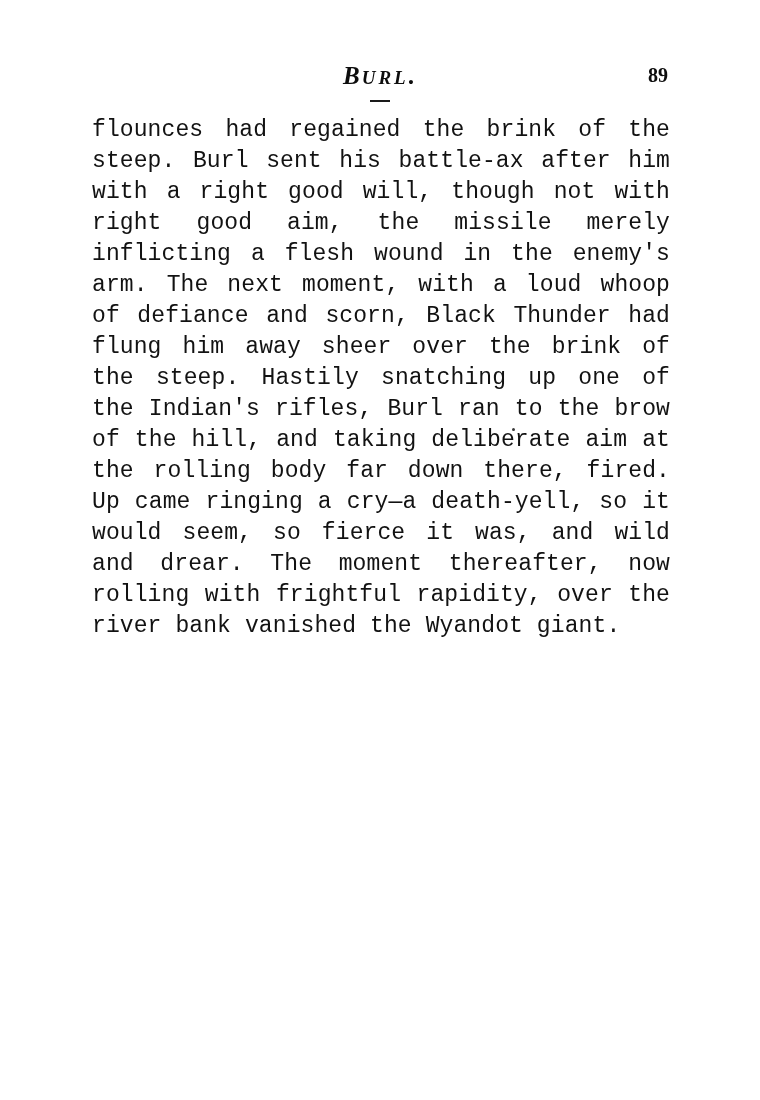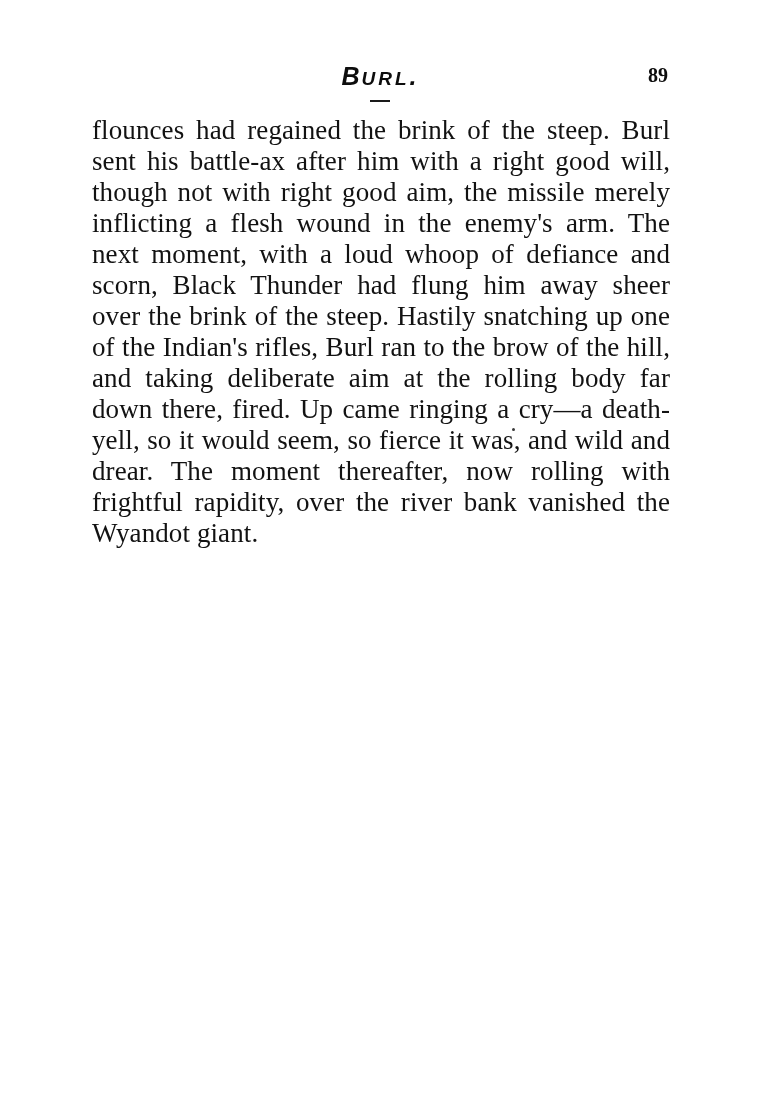--- a/index.html
+++ b/index.html
@@ -29,21 +29,21 @@
     top: 62px;
     width: 576px;
     height: 40px;
   }
   .running-title {
     position: absolute;
     left: 0;
     right: 0;
     top: 0;
     text-align: center;
-    font-family: Liberation Sans, sans-serif;
+    font-family: Liberation Serif, serif;
     font-style: italic;
     font-weight: bold;
     font-size: 25px;
     letter-spacing: 2px;
     color: #0d0d0d;
   }
   .running-title .small {
     font-size: 19px;
     letter-spacing: 3px;
   }
@@ -63,22 +63,22 @@
     top: 38px;
     width: 20px;
     height: 2px;
     background: #1a1a1a;
   }
   .body-text {
     position: absolute;
     left: 92px;
     top: 115px;
     width: 578px;
-    font-family: Liberation Serif, serif;
-    font-size: 27px;
+    font-family: Liberation Mono, monospace;
+    font-size: 23px;
     line-height: 31px;
     text-align: justify;
     color: #121212;
     letter-spacing: 0.1px;
   }
   .body-text p {
     margin: 0;
     text-indent: 0;
   }
   .stray-mark {

